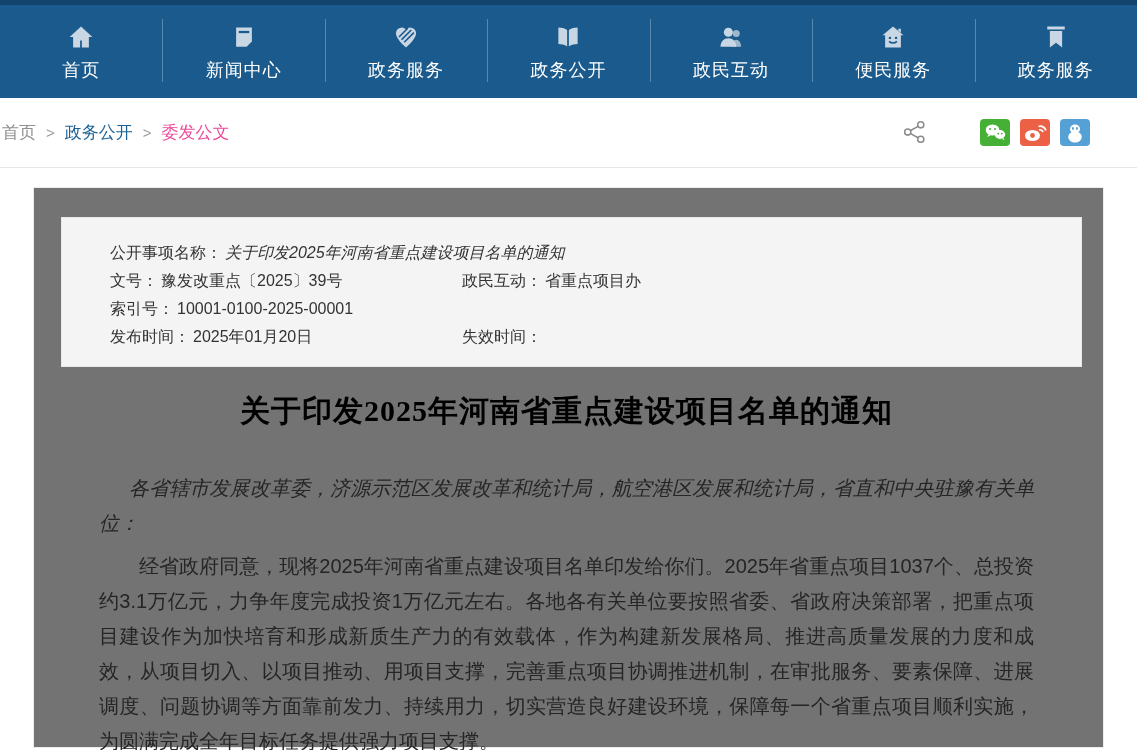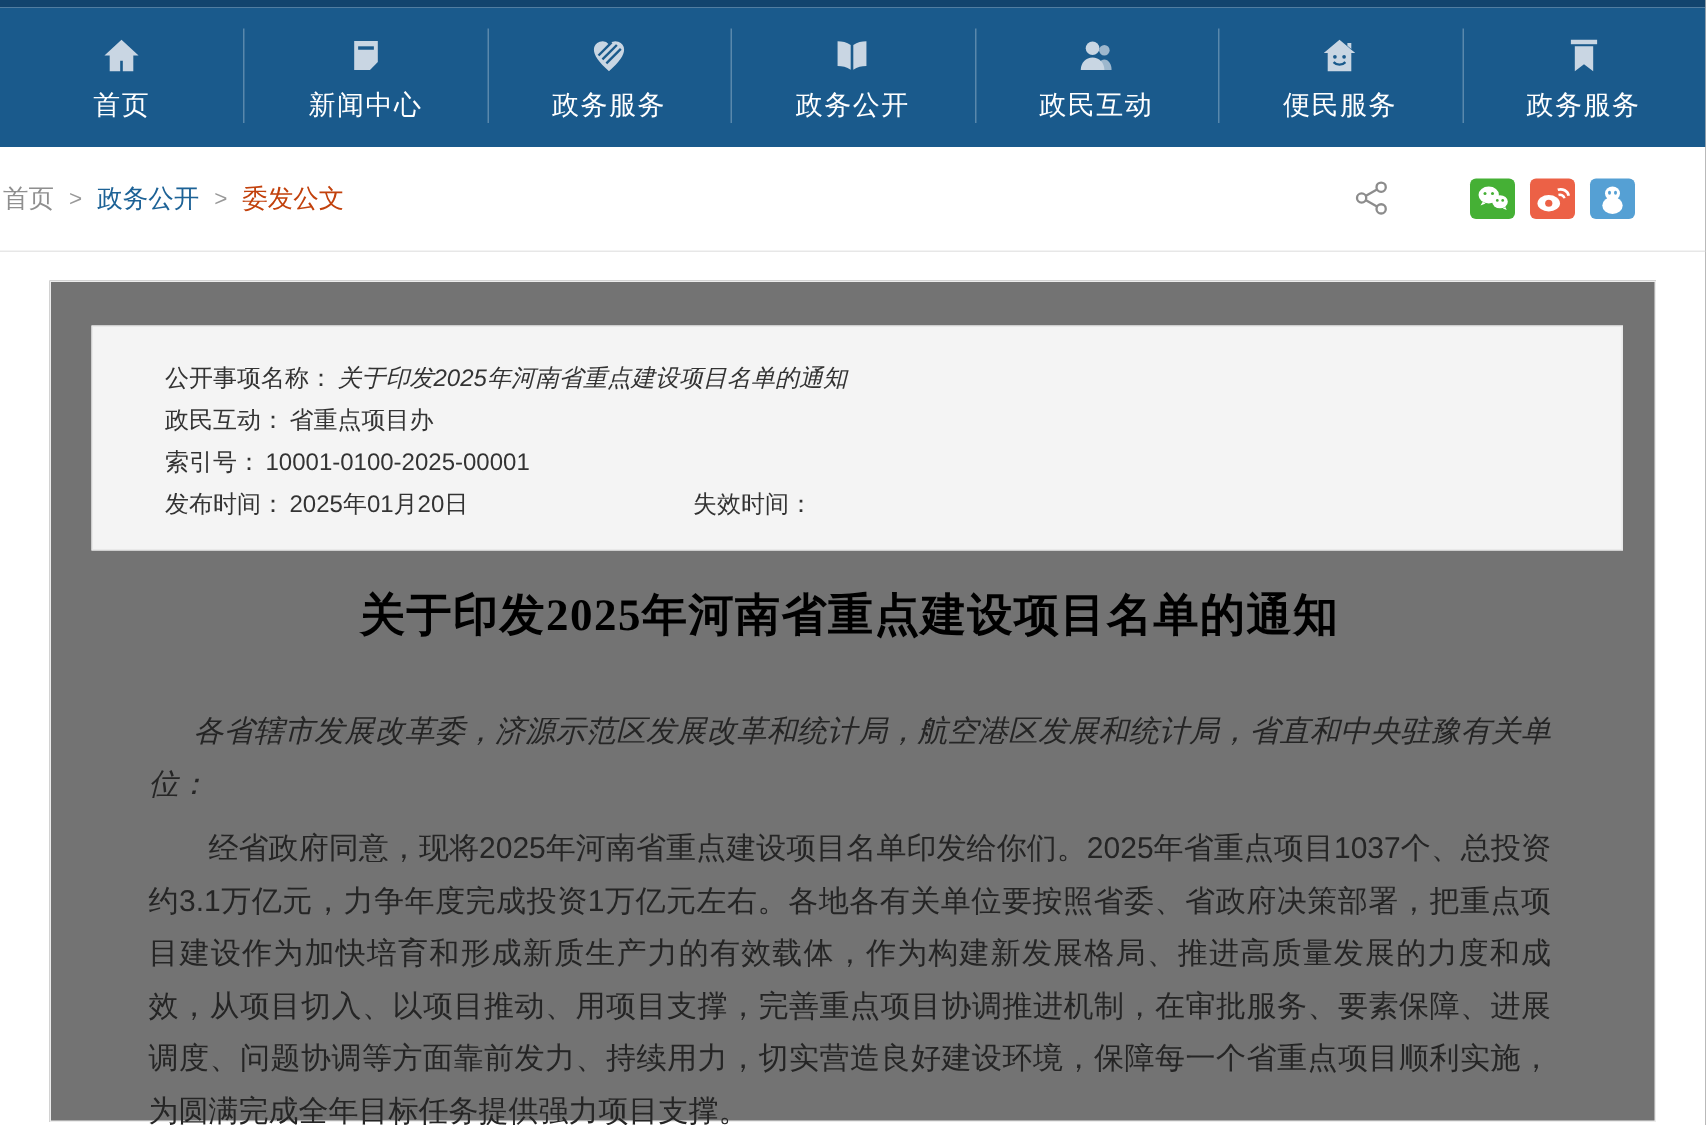--- a/index.html
+++ b/index.html
@@ -26,21 +26,21 @@
   .nav-label { color:#ffffff; font-size:18px; letter-spacing:1px; }
 
   
   .breadcrumb-bar {
     height:70px; display:flex; align-items:center; padding-left:2px;
     border-bottom:1px solid #e7e7e7; font-size:17px; position:relative;
   }
   .bc-link { text-decoration:none; cursor:pointer; }
   .bc-gray { color:#8f8f8f; }
   .bc-blue { color:#1d6296; }
-  .bc-blue2 { color:#c2410c; }
+  .bc-blue2 { color:#ec4899; }
   .bc-sep { color:#999; margin:0 10px; font-size:15px; }
 
   .share-cluster {
     position:absolute; right:47px; top:0; bottom:0;
     display:flex; align-items:center; gap:10px;
   }
   .share-glyph { margin-right:42px; cursor:pointer; display:flex; }
   .sns { width:30px; height:27px; border-radius:4px; cursor:pointer;
          display:flex; align-items:center; justify-content:center; }
   .sns svg { display:block; }
@@ -216,20 +216,21 @@
   </div>
 </div>
 
 <main class="content-box">
 
   <section class="meta-box">
     <div class="meta-row full">
       <span class="m-label">公开事项名称：</span><span class="m-value italic">关于印发2025年河南省重点建设项目名单的通知</span>
     </div>
     <div class="meta-row">
+      <div><span class="m-label">文号：</span><span class="m-value">豫发改重点〔2025〕39号</span></div>
       <div><span class="m-label">政民互动：</span><span class="m-value">省重点项目办</span></div>
     </div>
     <div class="meta-row">
       <div><span class="m-label">索引号：</span><span class="m-value">10001-0100-2025-00001</span></div>
     </div>
     <div class="meta-row">
       <div><span class="m-label">发布时间：</span><span class="m-value">2025年01月20日</span></div>
       <div><span class="m-label">失效时间：</span><span class="m-value"></span></div>
     </div>
     <div class="meta-row">

